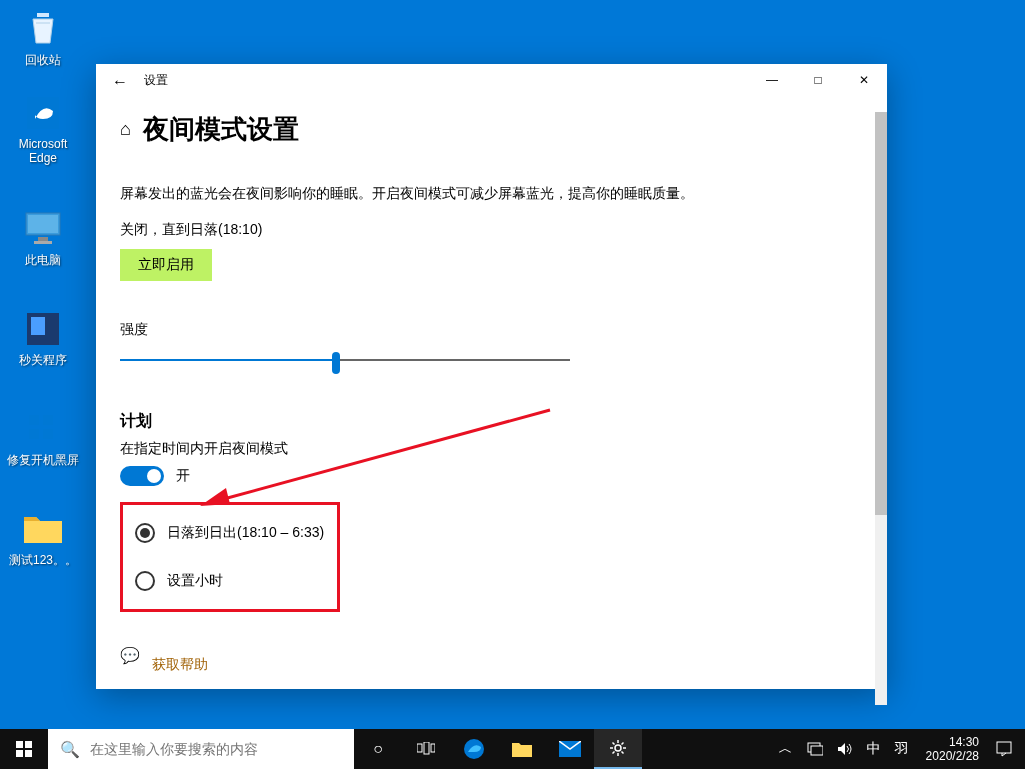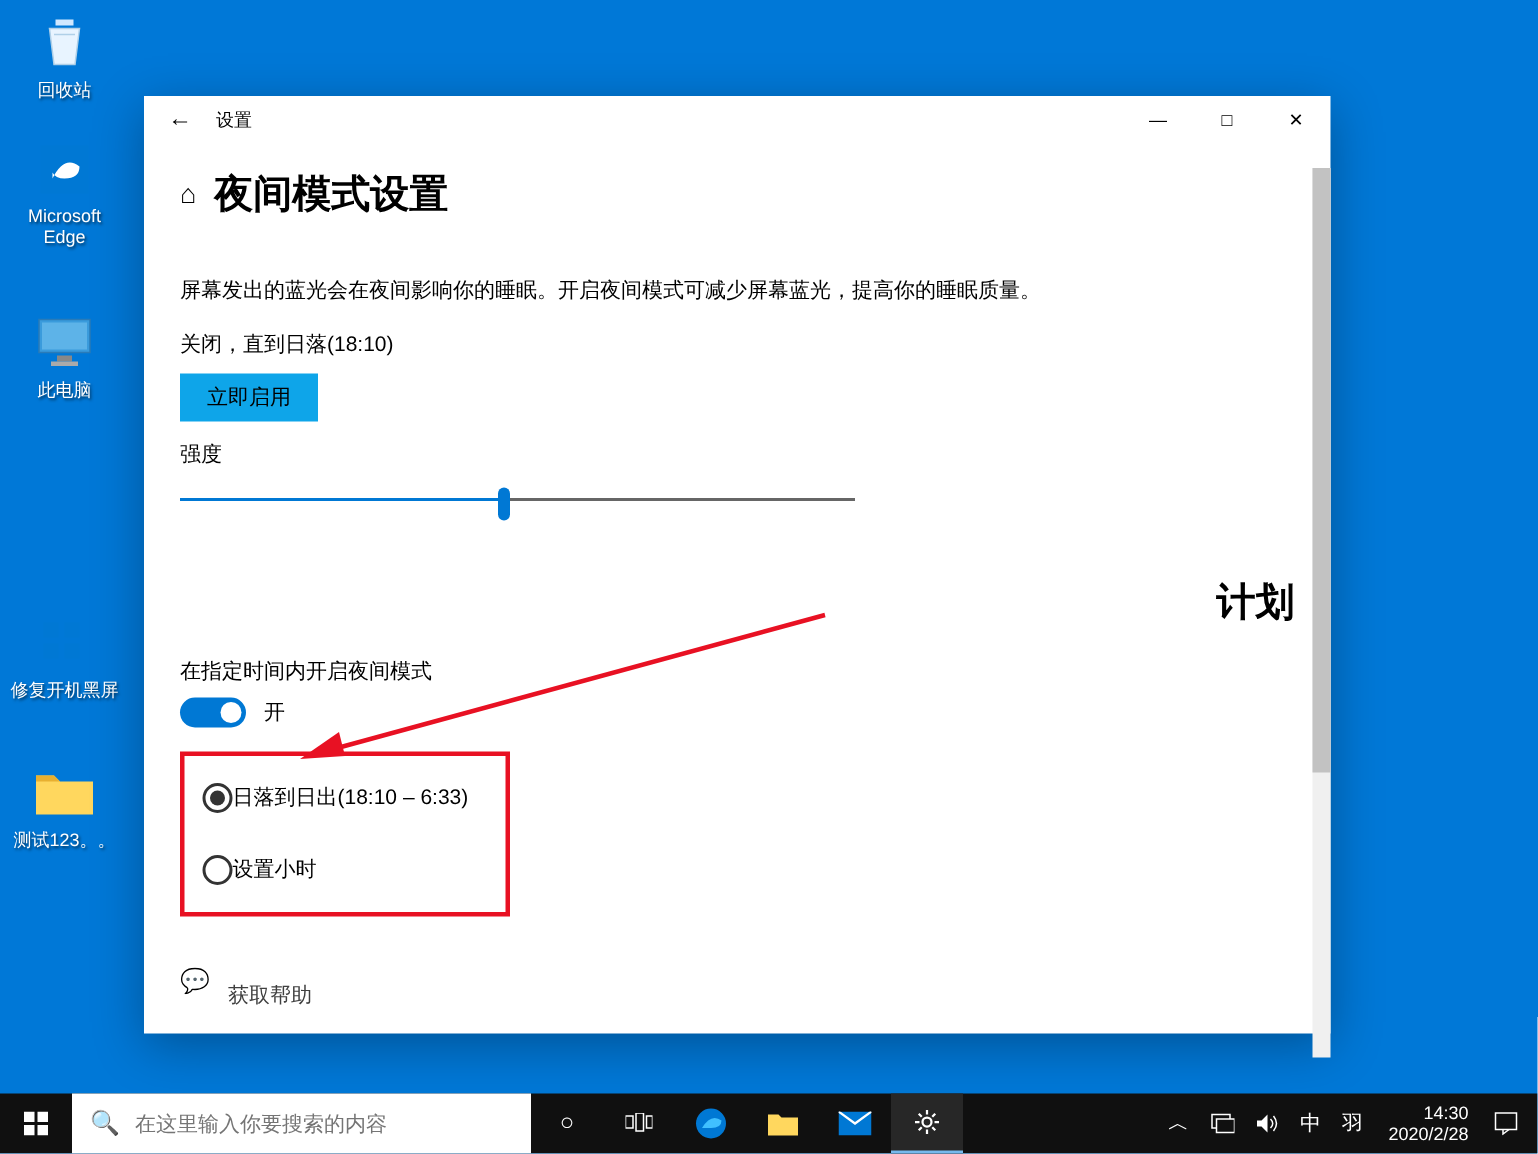--- a/index.html
+++ b/index.html
@@ -19,42 +19,42 @@
 .title { font-size:12px; }
 .wc { position:absolute; right:0; top:0; display:flex; }
 .wcb { width:46px; height:32px; display:flex; align-items:center; justify-content:center; font-size:12px; cursor:pointer; }
 
 .content { padding:0 24px 24px; height:calc(100% - 32px); position:relative; }
 .hdr { display:flex; align-items:center; gap:12px; margin:16px 0 18px; }
 .home { font-size:18px; cursor:pointer; }
 .h1 { font-size:26px; font-weight:600; }
 .desc { font-size:14px; line-height:20px; margin-bottom:18px;margin-top:36px; }
 .status { font-size:14px; margin-bottom:10px; }
-.btn { background:#0ea5e9; border:none; padding:7px 18px; font-size:14px; cursor:pointer; margin-bottom:13px; }
+.btn { background:#bef264; border:none; padding:7px 18px; font-size:14px; cursor:pointer; margin-bottom:40px; }
 .lbl { font-size:14px; margin-bottom:8px; }
 .slider { width:450px; height:28px; position:relative; margin-bottom:36px; }
 .track { position:absolute; top:12px; height:2px; width:100%; }
 .track .tl { position:absolute; left:0; width:48%; height:2px; background:#0078d4; }
 .track .tr { position:absolute; left:48%; right:0; height:2px; background:#666; }
 .thumb { position:absolute; left:48%; top:5px; width:8px; height:22px; background:#0078d4; border-radius:4px; margin-left:-4px; cursor:pointer; }
-.h2 { font-size:26px; font-weight:600; margin-bottom:20px;text-align:right; }
+.h2 { font-size:16px; font-weight:600; margin-bottom:8px; }
 .sub { font-size:14px; margin-bottom:8px; }
 .toggle { display:flex; align-items:center; gap:12px; margin-bottom:16px; }
 .sw { width:44px; height:20px; background:#0078d4; border-radius:10px; position:relative; cursor:pointer; }
 .sw::after { content:''; position:absolute; right:3px; top:3px; width:14px; height:14px; background:#fff; border-radius:50%; }
 .tgl-lbl { font-size:14px; }
 .radio-box { border:3px solid #e81123; padding:12px 8px; width:220px; margin-bottom:24px; }
-.radio { display:flex; align-items:center; padding:6px 4px; cursor:pointer; }
+.radio { display:flex; align-items:center; gap:12px; padding:6px 4px; cursor:pointer; }
 .radio + .radio { margin-top:16px;text-align:center; }
 .rb { width:20px; height:20px; border:2px solid #333; border-radius:50%; position:relative; flex-shrink:0; }
 .rb.on::after { content:''; position:absolute; top:3px; left:3px; width:10px; height:10px; background:#333; border-radius:50%; }
 .rlb { font-size:14px; }
 .help { display:flex; align-items:center; gap:12px; }
 .help-ic { color:#0067b8; font-size:16px; }
-.help-lk { color:#404040; font-size:14px; cursor:pointer;margin-top:20px; }
+.help-lk { color:#a16207; font-size:14px; cursor:pointer;margin-top:20px; }
 .scrollbar { position:absolute; right:0; top:0; width:12px; height:100%; background:#f0f0f0; }
 .scrollthumb { position:absolute; top:0; width:100%; height:68%; background:#c2c2c2; }
 
 
 .arrow { position:absolute; pointer-events:none; }
 
 
 .taskbar { position:absolute; bottom:0; left:0; width:100%; height:40px; background:#101010; display:flex; align-items:center; color:#fff; }
 .start { width:48px; height:40px; display:flex; align-items:center; justify-content:center; cursor:pointer; }
 .search { flex:0 0 306px; height:40px; background:#fff; display:flex; align-items:center; padding:0 12px; gap:10px; color:#666; cursor:text; }
@@ -92,20 +92,29 @@
     <div class="ic">
         <svg width="42" height="40" viewBox="0 0 42 40">
           <rect x="4" y="4" width="34" height="22" fill="#3a9bdc" stroke="#2a7bb8"></rect>
           <rect x="6" y="6" width="30" height="18" fill="#5db3e8"></rect>
           <rect x="16" y="28" width="10" height="4" fill="#888"></rect>
           <rect x="12" y="32" width="18" height="3" fill="#aaa"></rect>
         </svg>
       </div>
     <div class="lb">此电脑</div>
   </div>
+  <div class="di di3">
+    <div class="ic">
+        <svg width="40" height="40" viewBox="0 0 40 40">
+          <rect x="4" y="4" width="32" height="32" fill="#1a3a6e"></rect>
+          <rect x="8" y="8" width="14" height="18" fill="#4a9eff"></rect>
+        </svg>
+      </div>
+    <div class="lb">秒关程序</div>
+  </div>
   <div class="di di4">
     <div class="ic">
         <svg width="40" height="40" viewBox="0 0 40 40">
           <rect x="6" y="6" width="10" height="10" fill="#0078d4"></rect>
           <rect x="20" y="6" width="10" height="10" fill="#0078d4"></rect>
           <rect x="6" y="20" width="10" height="10" fill="#0078d4"></rect>
           <rect x="20" y="20" width="10" height="10" fill="#0078d4"></rect>
         </svg>
       </div>
     <div class="lb">修复开机黑屏</div>

